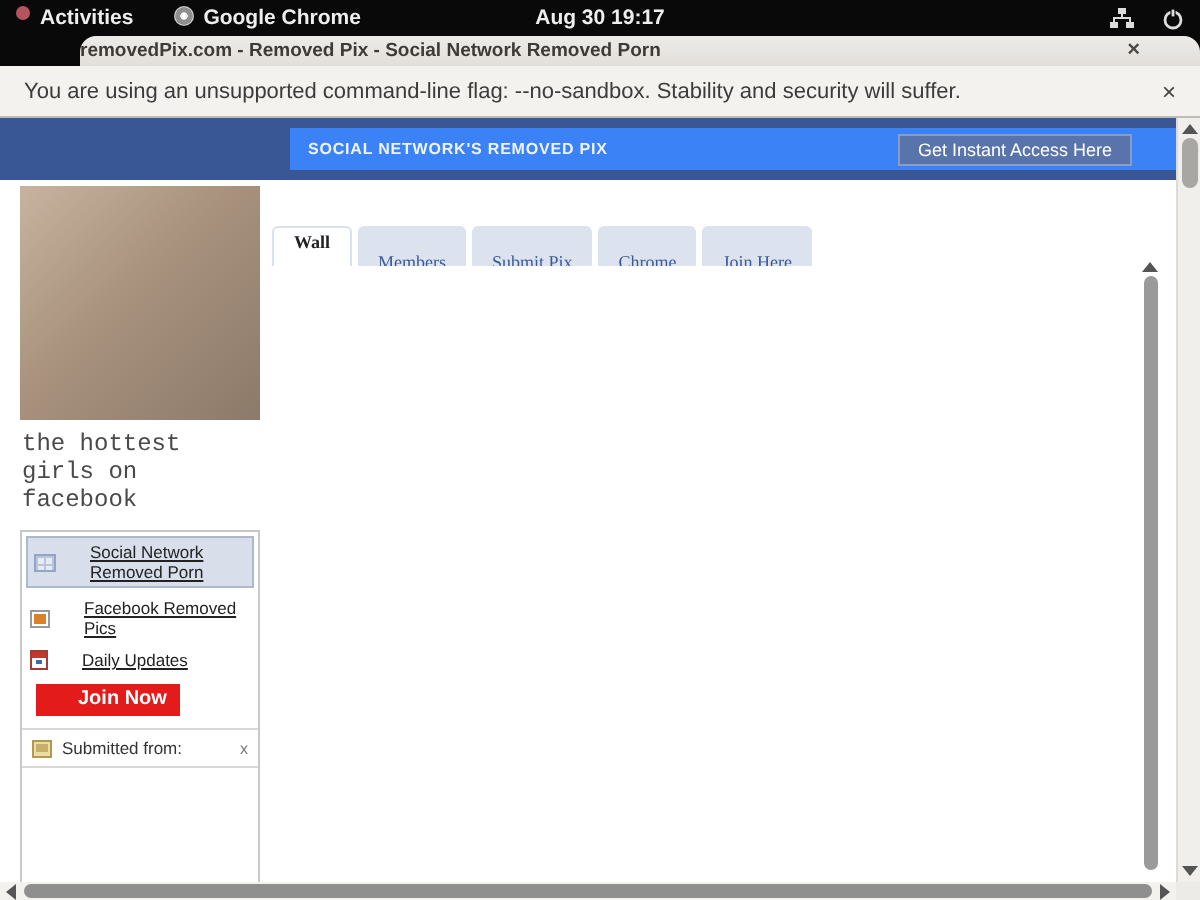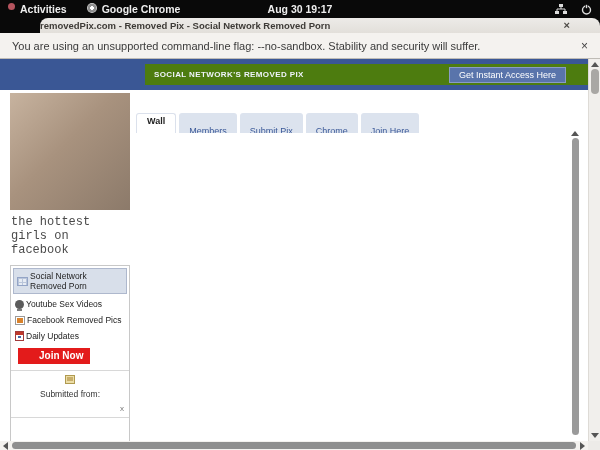--- a/index.html
+++ b/index.html
@@ -33,46 +33,46 @@
   .infobar .ib-close { margin-left:auto; font-size:12px; color:#444; cursor:default; }
 
   
   .viewport { position:relative; height:391px; background:#fff; }
 
   
   .site-header { height:31px; background:#3a5795; margin-right:12px; position:relative; }
   .logo { position:absolute; left:13px; top:7px; font-size:13px; color:#fdfdfd; letter-spacing:.2px; }
   .logo b { font-weight:bold; }
   .banner-bar { position:absolute; left:145px; right:0; top:5px; height:21px;
-                background:#4d7c0f; display:flex; align-items:center; }
+                background:#3b82f6; display:flex; align-items:center; }
   .banner-text { font-size:8px; font-weight:bold; color:#eff3fa; letter-spacing:.4px;
                  padding-left:9px; }
   .access-btn { margin-left:auto; margin-right:22px; background:#5974ab;
                 border:1px solid #8a9bc6; color:#fff; font-size:9px; padding:2px 9px;
                 cursor:pointer; font-family:inherit; }
 
   
   .page-body { position:relative; height:351px; background:#fff; margin-right:12px; overflow:hidden; }
 
   
   .sidebar { position:absolute; left:10px; top:3px; width:120px; }
   .photo-ph { width:120px; height:117px;
               background:linear-gradient(135deg,#c7b39f 0%,#a8927e 45%,#8c7a6a 100%); }
   .caption { font-size:12px; color:#4a4a4a; padding:5px 1px 0 1px;font-family:Liberation Mono, monospace; }
   .side-box { margin-top:8px; border:1px solid #c8c8c8; background:#fff; height:208px;
               display:flex; flex-direction:column; }
-  .menu-item { display:flex; align-items:center; gap:2px; font-size:8.5px; color:#222;
-               padding:3px 4px; cursor:pointer; }
+  .menu-item { display:flex; align-items:center; gap:17px; font-size:8.5px; color:#222;
+               padding:3px 4px; cursor:pointer;text-decoration:underline; }
   .menu-item.sel { background:#d8dfea; border:1px solid #aeb8cd; margin:2px; padding:2px 3px; }
   .join-btn { align-self:flex-start; margin:4px 0 6px 7px; background:#e31b1b; color:#fff;
               font-weight:bold; font-size:10px; padding:2px 7px 3px 21px; border:none;
               cursor:pointer; font-family:inherit;text-align:right; }
   .sub-row { border-top:1px solid #d8d8d8; border-bottom:1px solid #d8d8d8;
              display:flex; align-items:center; gap:5px; font-size:8.5px; color:#333;
-             padding:4px 5px;flex-direction:column; }
+             padding:4px 5px; }
   .sub-close { margin-left:auto; font-size:8px; color:#777; cursor:pointer; }
   .side-box .spacer { flex:1; }
 
   
   .mi { flex:none; }
   .ic-grid { width:11px; height:9px; background:#e7ecf4; border:1px solid #93a4c6;
              background-image:linear-gradient(#b9c5da 1px, transparent 1px),
                               linear-gradient(90deg,#b9c5da 1px, transparent 1px);
              background-size:4px 4px; }
   .ic-cam { width:9px; height:9px; border-radius:50%; background:#5c5c5c; position:relative; }
@@ -82,21 +82,21 @@
   .ic-cal { width:9px; height:10px; background:#fff; border:1px solid #a33b3b; position:relative; }
   .ic-cal::after { content:""; position:absolute; top:0; left:0; right:0; height:3px; background:#c0392b; }
   .ic-cal::before { content:""; position:absolute; bottom:2px; left:2px; right:2px; height:2px; background:#4668a8; }
   .ic-globe { width:10px; height:10px; border-radius:50%;
               background:radial-gradient(circle at 35% 35%, #8cc87a 0 30%, #58a641 35% 100%); }
   .ic-pola { width:10px; height:9px; background:#ecdda6; border:1px solid #b09a50; position:relative; }
   .ic-pola::after { content:""; position:absolute; inset:1px 1px 2px 1px; background:#c8ae6b; }
 
   
   .main { position:absolute; left:136px; right:10px; top:0; bottom:0; }
-  .tabs { display:flex; gap:3px; margin-top:23px; }
+  .tabs { display:flex; gap:3px; margin-top:23px;font-family:Liberation Serif, serif; }
   .tab { font-size:9px; padding:13px 10px 4px 10px; border-radius:3px 3px 0 0;
          background:#dce3ee; color:#3b5998; cursor:pointer; }
   .tab.active { background:#fff; color:#222; font-weight:bold;
                 border:1px solid #dbe1ec; border-bottom:none; padding:2px 10px 4px 10px; }
   .wall { background:#fff; position:absolute; top:43px; left:0; right:0; bottom:0; }
 
   
   .inner-sb { position:absolute; top:41px; right:9px; width:8px; bottom:3px; }
   .inner-sb .arr-up { margin:0 auto 2px auto; }
   .inner-sb .thumb { width:7px; margin:0 auto; height:297px; background:#9a9a9a; border-radius:4px; }
@@ -179,24 +179,20 @@
     <div class="sidebar">
       <div class="photo-ph"></div>
       <div class="caption">the hottest girls on facebook</div>
 
       <div class="side-box">
         <div class="menu-item sel">
           <span class="mi ic-grid"></span>
           <span>Social Network Removed Porn</span>
         </div>
         <div class="menu-item">
-          <span class="mi ic-cam"></span>
-          <span>Youtube Sex Videos</span>
-        </div>
-        <div class="menu-item">
           <span class="mi ic-photo"></span>
           <span>Facebook Removed Pics</span>
         </div>
         <div class="menu-item">
           <span class="mi ic-cal"></span>
           <span>Daily Updates</span>
         </div>
 
         <button class="join-btn">Join Now</button>
 

